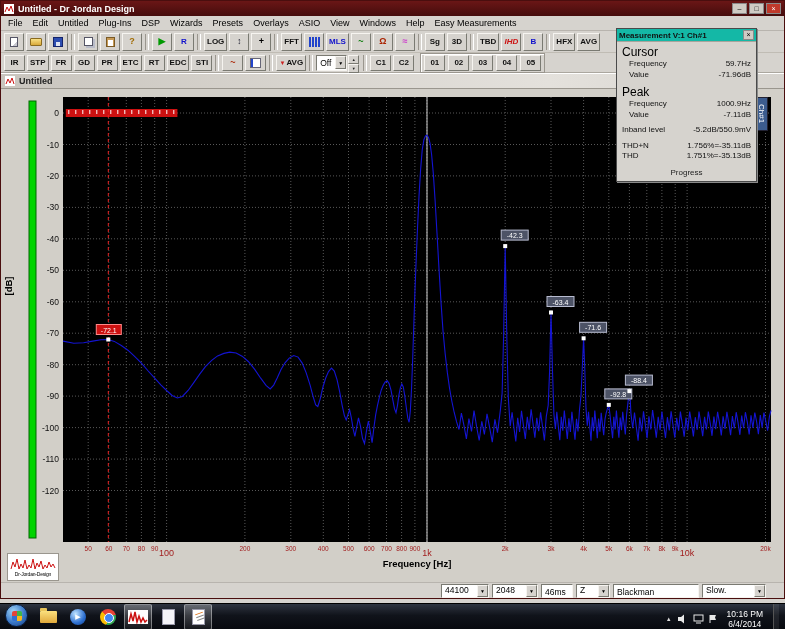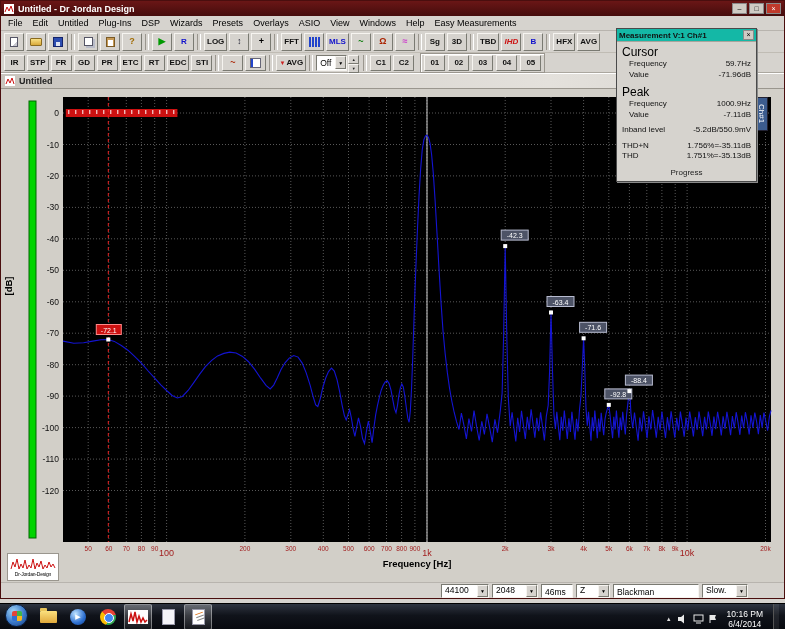--- a/index.html
+++ b/index.html
@@ -425,21 +425,21 @@
         <span class="field" style="width:32px">
             <span>46ms</span>
           </span>
         <span class="combo" style="width:34px">
             <span>Z</span>
             <span class="combo-arrow">▼</span>
           </span>
         <span class="field" style="width:86px">
             <span>Blackman</span>
           </span>
-        <span class="combo" style="width:46px">
+        <span class="combo" style="width:64px">
             <span>Slow.</span>
             <span class="combo-arrow">▼</span>
           </span>
       </div>
     </div>
 
   </div>
 
   <div class="ch-tab">Ch#1</div>
 

